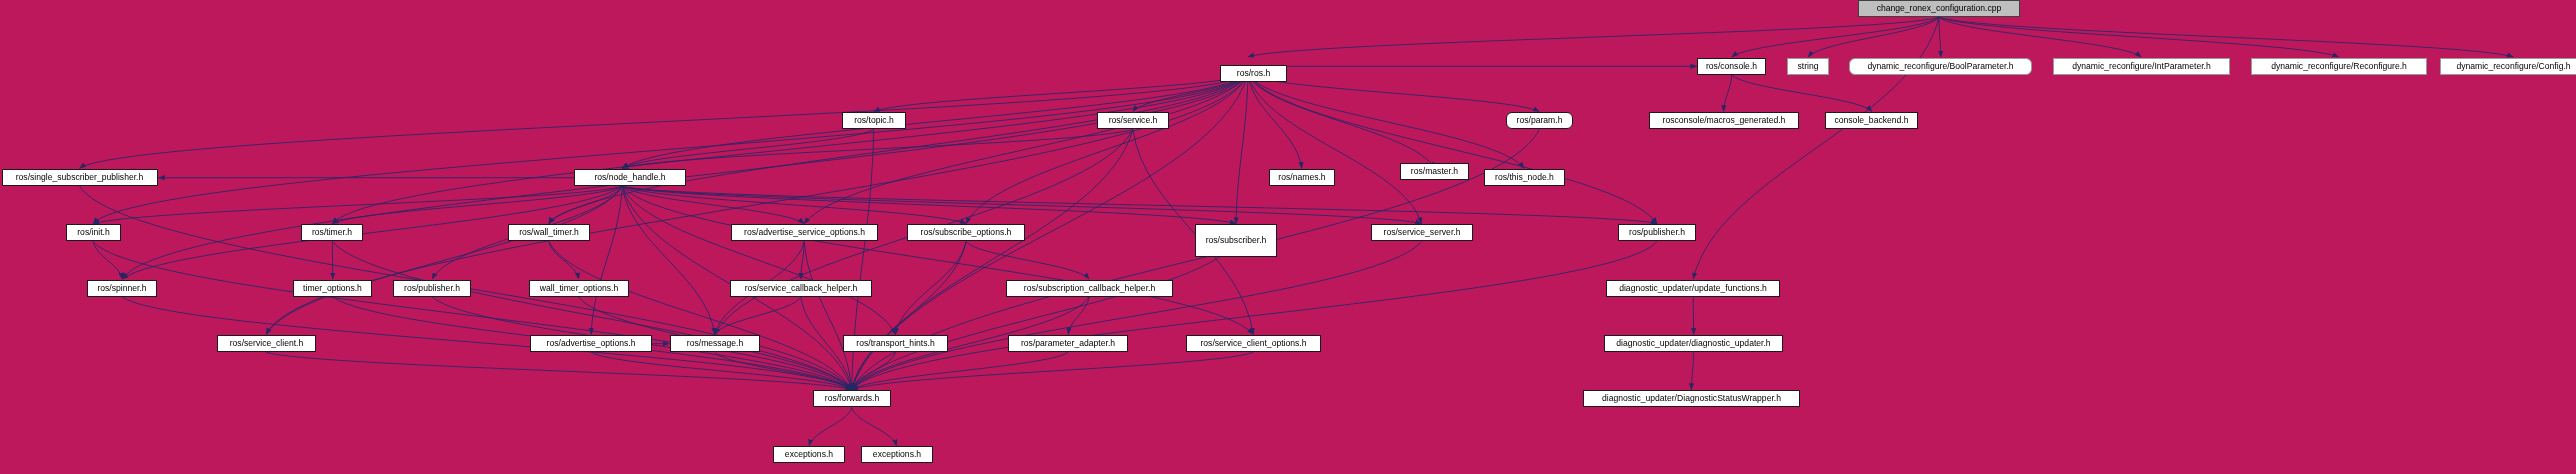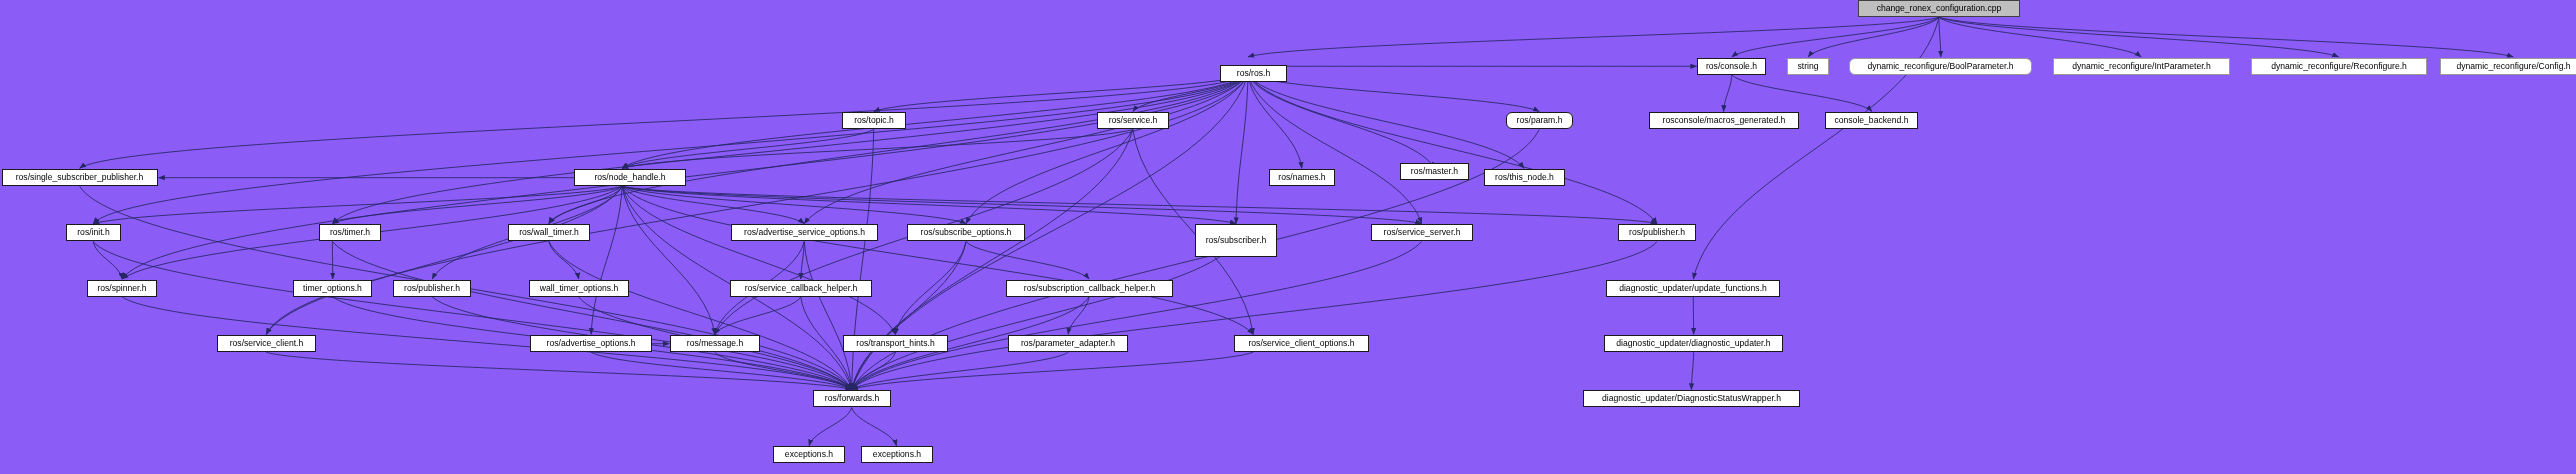--- a/index.html
+++ b/index.html
@@ -1,16 +1,16 @@
 <!DOCTYPE html>
 <html style="font-size:12px"><head>
 <meta charset="utf-8">
 <style>
   html,body{margin:0;padding:0;background:#ffffff;}
-  #stage{position:relative;width:2576px;height:475px;background:#8b5cf6;
+  #stage{position:relative;width:2576px;height:475px;background:#be185d;
          font-family:"Liberation Sans","DejaVu Sans",sans-serif;overflow:hidden;}
   #edges{position:absolute;left:0;top:0;width:2576px;height:475px;pointer-events:none;}
   .node{position:absolute;box-sizing:border-box;display:flex;align-items:center;
         justify-content:center;border:0.7px solid #000000;background:#ffffff;
         color:#000000;font-size:8.6px;line-height:1;white-space:nowrap;height:18px;}
   .node.root{background:#bfbfbf;border:0.7px solid #404040;}
   .node.thin{border:0.7px solid #9a9a9a;}
   .node.bold{border:1.2px solid #1a1a1a;}
 </style>
 </head>
@@ -128,40 +128,40 @@
       <div class="node bold" style="left: 1097px; top: 112px; width: 72px; height: 17px;">ros/service.h</div>
       <div class="node bold" style="left: 1506px; top: 112px; width: 67px; height: 17px; border-radius: 6px;">ros/param.h</div>
       <div class="node bold" style="left: 1649px; top: 112px; width: 150px; height: 17px;">rosconsole/macros_generated.h</div>
       <div class="node bold" style="left: 1825px; top: 112px; width: 93px; height: 17px;">console_backend.h</div>
       <div class="node bold" style="left: 1.5px; top: 169px; width: 156px; height: 17px;">ros/single_subscriber_publisher.h</div>
       <div class="node bold" style="left: 574px; top: 169px; width: 112px; height: 17px;">ros/node_handle.h</div>
       <div class="node bold" style="left: 1269px; top: 169px; width: 66px; height: 17px;">ros/names.h</div>
       <div class="node bold" style="left: 1400px; top: 163px; width: 69px; height: 17px;">ros/master.h</div>
       <div class="node bold" style="left: 1484px; top: 169px; width: 81px; height: 17px;">ros/this_node.h</div>
       <div class="node bold" style="left: 66px; top: 224px; width: 55px; height: 17px;">ros/init.h</div>
-      <div class="node bold" style="left: 319px; top: 224px; width: 62px; height: 17px;">ros/timer.h</div>
+      <div class="node bold" style="left: 301px; top: 224px; width: 62px; height: 17px;">ros/timer.h</div>
       <div class="node bold" style="left: 508px; top: 224px; width: 82px; height: 17px;">ros/wall_timer.h</div>
       <div class="node bold" style="left: 731px; top: 224px; width: 147px; height: 17px;">ros/advertise_service_options.h</div>
       <div class="node bold" style="left: 907px; top: 224px; width: 118px; height: 17px;">ros/subscribe_options.h</div>
       <div class="node bold" style="left: 1195px; top: 224px; width: 82px; height: 33px;">ros/subscriber.h</div>
       <div class="node bold" style="left: 1371px; top: 224px; width: 102px; height: 17px;">ros/service_server.h</div>
       <div class="node bold" style="left: 1618px; top: 224px; width: 78px; height: 17px;">ros/publisher.h</div>
       <div class="node bold" style="left: 87px; top: 280px; width: 70px; height: 17px;">ros/spinner.h</div>
       <div class="node bold" style="left: 293px; top: 280px; width: 79px; height: 17px;">timer_options.h</div>
       <div class="node bold" style="left: 393px; top: 280px; width: 78px; height: 17px;">ros/publisher.h</div>
       <div class="node bold" style="left: 529px; top: 280px; width: 100px; height: 17px;">wall_timer_options.h</div>
       <div class="node bold" style="left: 730px; top: 280px; width: 142px; height: 17px;">ros/service_callback_helper.h</div>
       <div class="node bold" style="left: 1006px; top: 280px; width: 167px; height: 17px;">ros/subscription_callback_helper.h</div>
       <div class="node bold" style="left: 1606px; top: 280px; width: 174px; height: 17px;">diagnostic_updater/update_functions.h</div>
       <div class="node bold" style="left: 217px; top: 335px; width: 99px; height: 17px;">ros/service_client.h</div>
       <div class="node bold" style="left: 530px; top: 335px; width: 122px; height: 17px;">ros/advertise_options.h</div>
       <div class="node bold" style="left: 670px; top: 335px; width: 90px; height: 17px;">ros/message.h</div>
       <div class="node bold" style="left: 843px; top: 335px; width: 105px; height: 17px;">ros/transport_hints.h</div>
       <div class="node bold" style="left: 1008px; top: 335px; width: 120px; height: 17px;">ros/parameter_adapter.h</div>
-      <div class="node bold" style="left: 1186px; top: 335px; width: 135px; height: 17px; margin-left: 48px;">ros/service_client_options.h</div>
+      <div class="node bold" style="left: 1186px; top: 335px; width: 135px; height: 17px;">ros/service_client_options.h</div>
       <div class="node bold" style="left: 1604px; top: 335px; width: 179px; height: 17px;">diagnostic_updater/diagnostic_updater.h</div>
       <div class="node bold" style="left: 813px; top: 390px; width: 78px; height: 17px;">ros/forwards.h</div>
       <div class="node bold" style="left: 1583px; top: 390px; width: 217px; height: 17px;">diagnostic_updater/DiagnosticStatusWrapper.h</div>
       <div class="node bold" style="left: 773px; top: 446px; width: 72px; height: 17px;">exceptions.h</div>
       <div class="node bold" style="left: 861px; top: 446px; width: 72px; height: 17px;">exceptions.h</div>
     </div>
 </div>
 
 
 </body></html>

